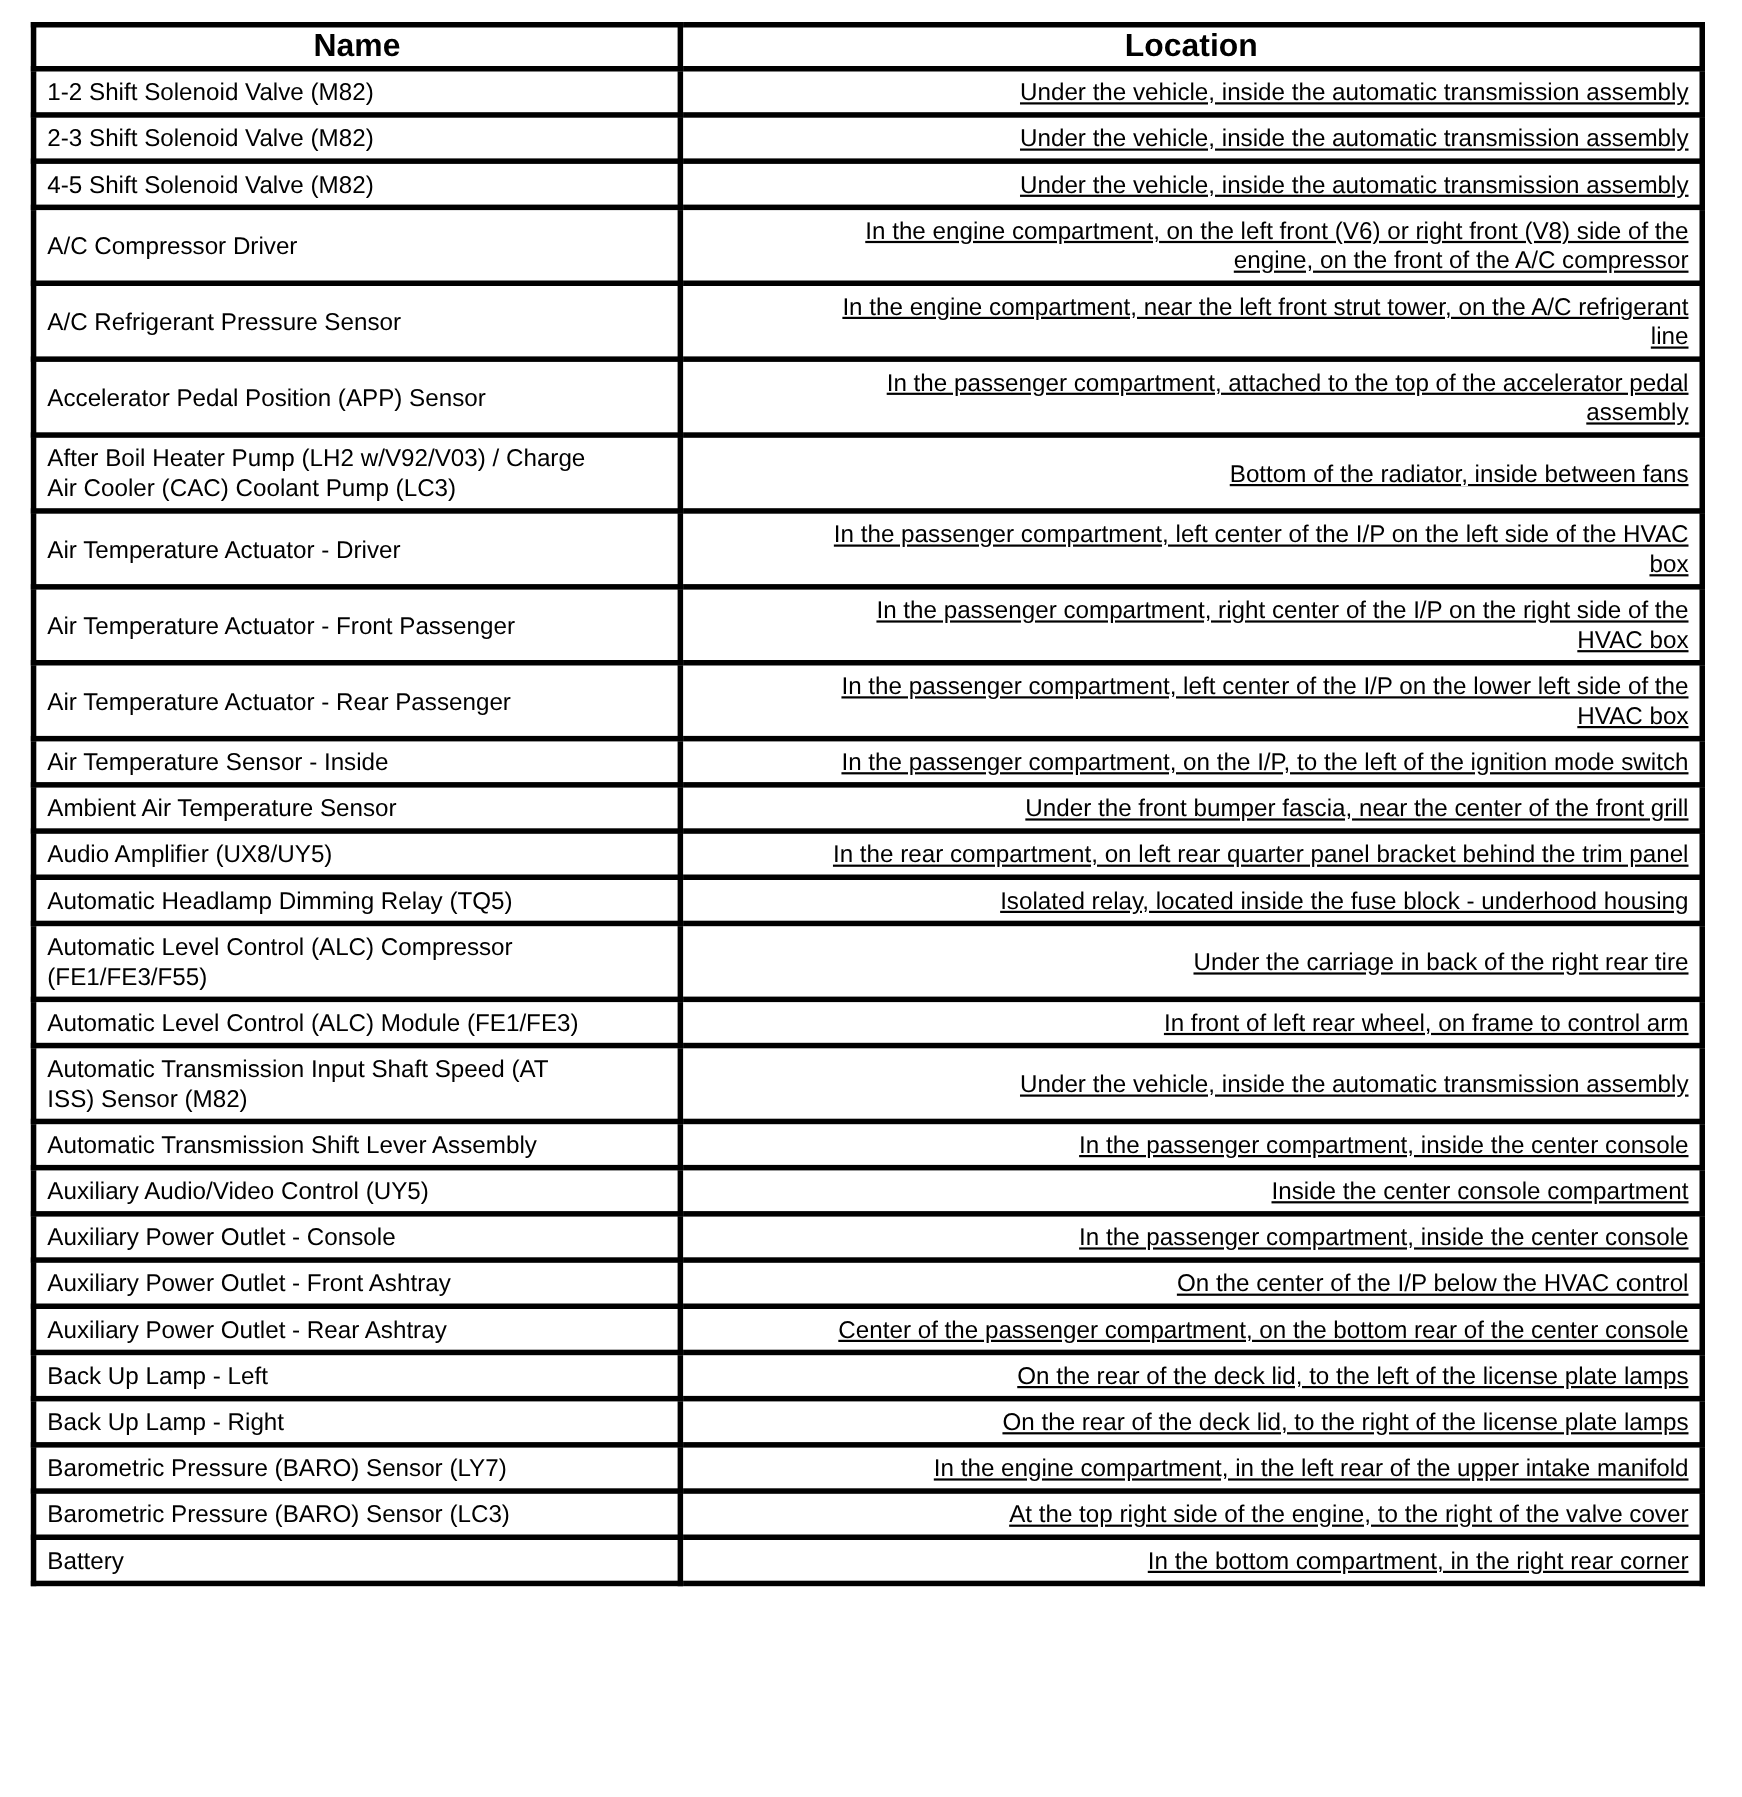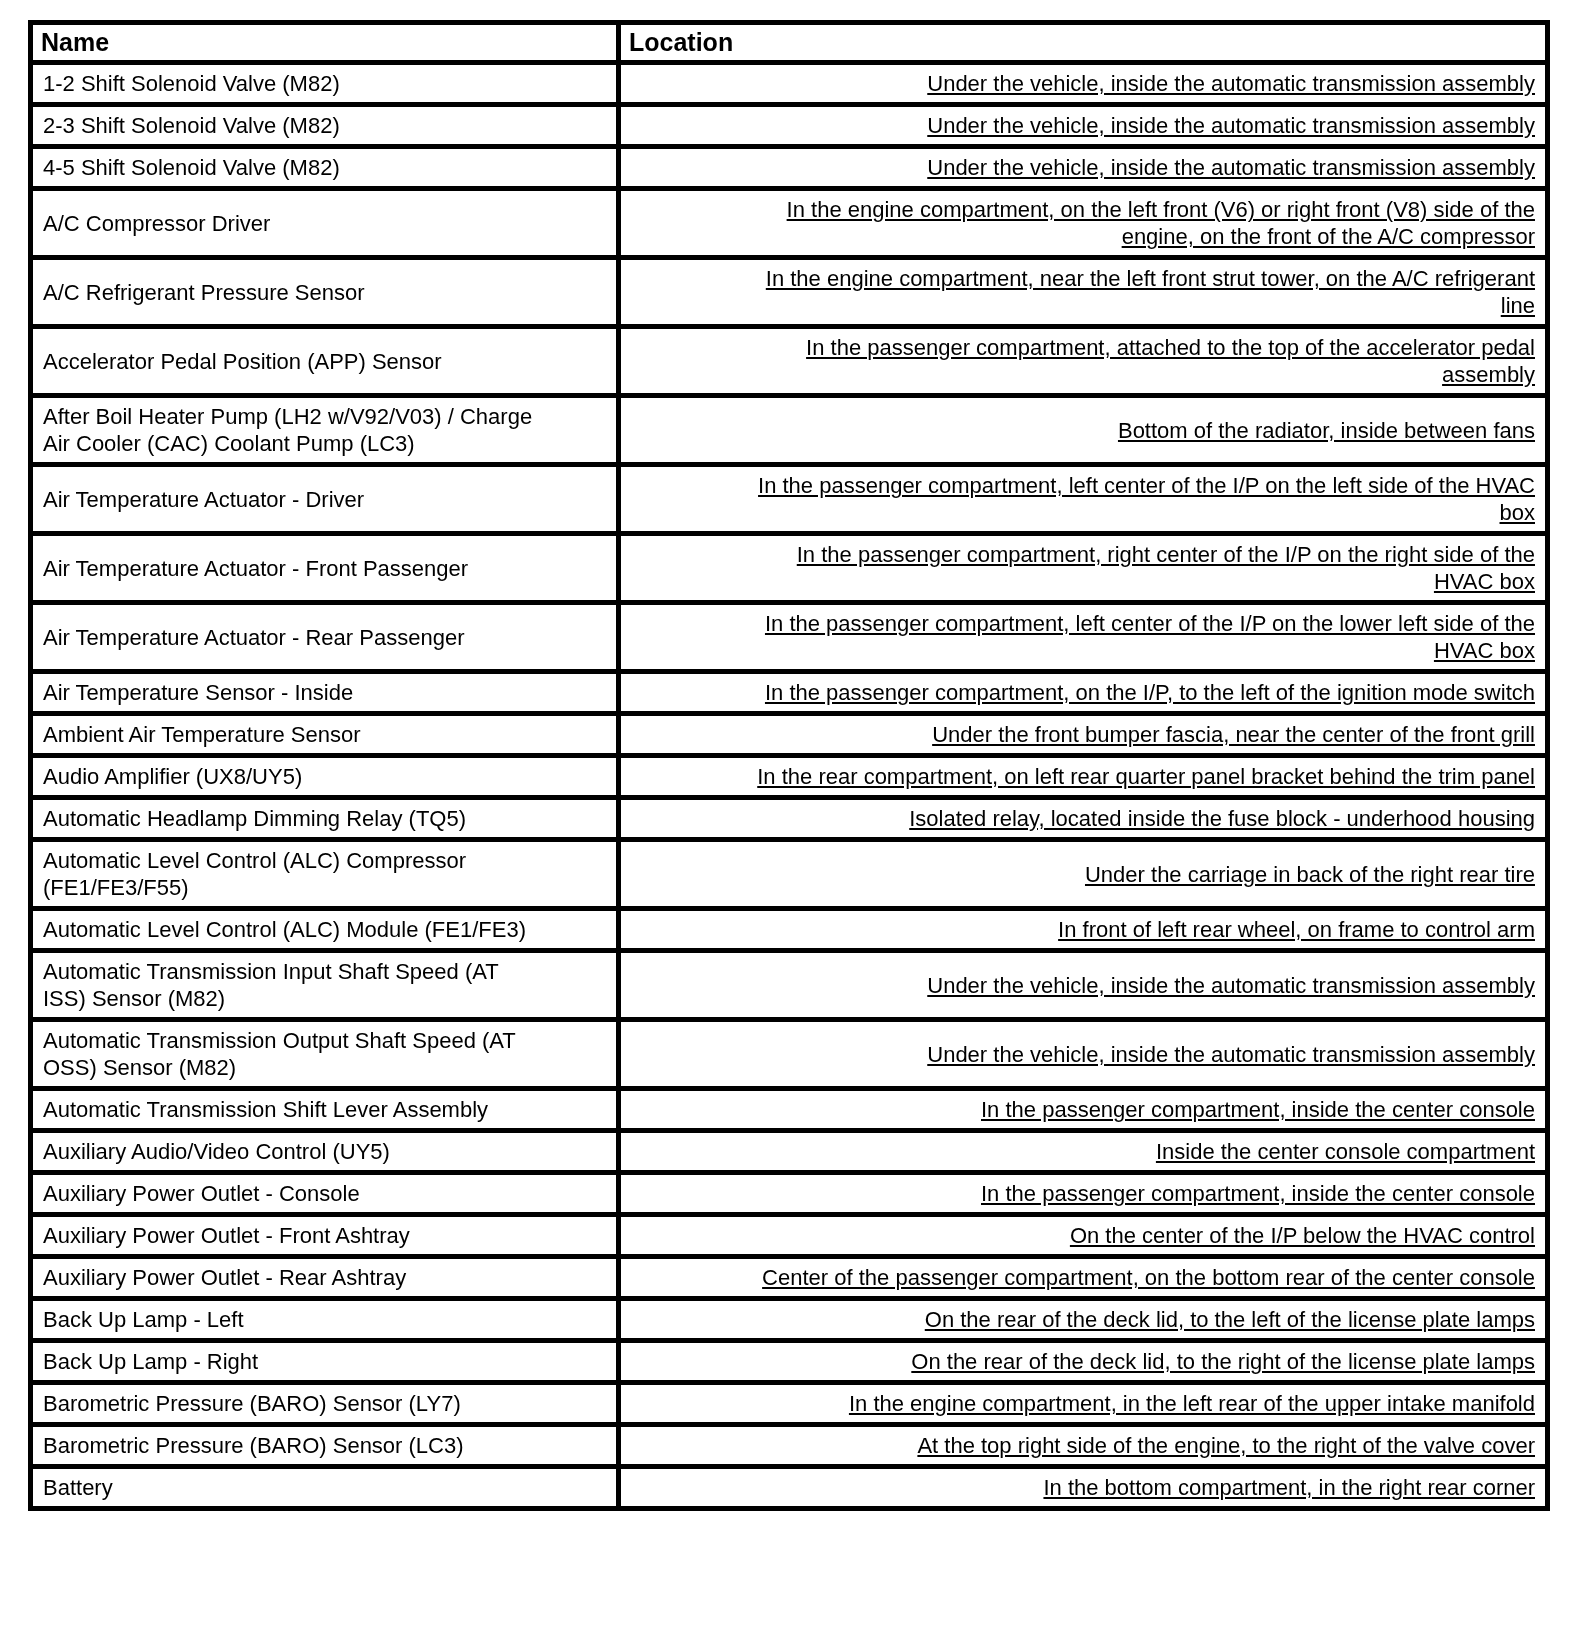--- a/index.html
+++ b/index.html
@@ -20,23 +20,23 @@
     table-layout: fixed;
   }
   .loc-table th, .loc-table td {
     border: 5px solid #000000;
     font-size: 22px;
     line-height: 27px;
     vertical-align: middle;
     overflow: hidden;
   }
   .loc-table th {
-    font-size: 25px;
+    font-size: 29px;
     font-weight: bold;
-    text-align: left;
+    text-align: center;
     padding: 4px 8px;
   }
   td.name-cell {
     padding: 5px 10px;
     white-space: pre-line;
   }
   td.location-cell {
     text-align: right;
     padding: 5px 10px 5px 6px;
     white-space: pre-line;
@@ -148,25 +148,20 @@
     <td class="name-cell">Automatic Level Control (ALC) Module (FE1/FE3)</td>
     <td class="location-cell">In front of left rear wheel, on frame to control arm</td>
   </tr>
 
   <tr>
     <td class="name-cell">Automatic Transmission Input Shaft Speed (AT
 ISS) Sensor (M82)</td>
     <td class="location-cell">Under the vehicle, inside the automatic transmission assembly</td>
   </tr>
 
-  <tr>
-    <td class="name-cell">Automatic Transmission Output Shaft Speed (AT
-OSS) Sensor (M82)</td>
-    <td class="location-cell">Under the vehicle, inside the automatic transmission assembly</td>
-  </tr>
 
   <tr>
     <td class="name-cell">Automatic Transmission Shift Lever Assembly</td>
     <td class="location-cell">In the passenger compartment, inside the center console</td>
   </tr>
 
   <tr>
     <td class="name-cell">Auxiliary Audio/Video Control (UY5)</td>
     <td class="location-cell">Inside the center console compartment</td>
   </tr>

